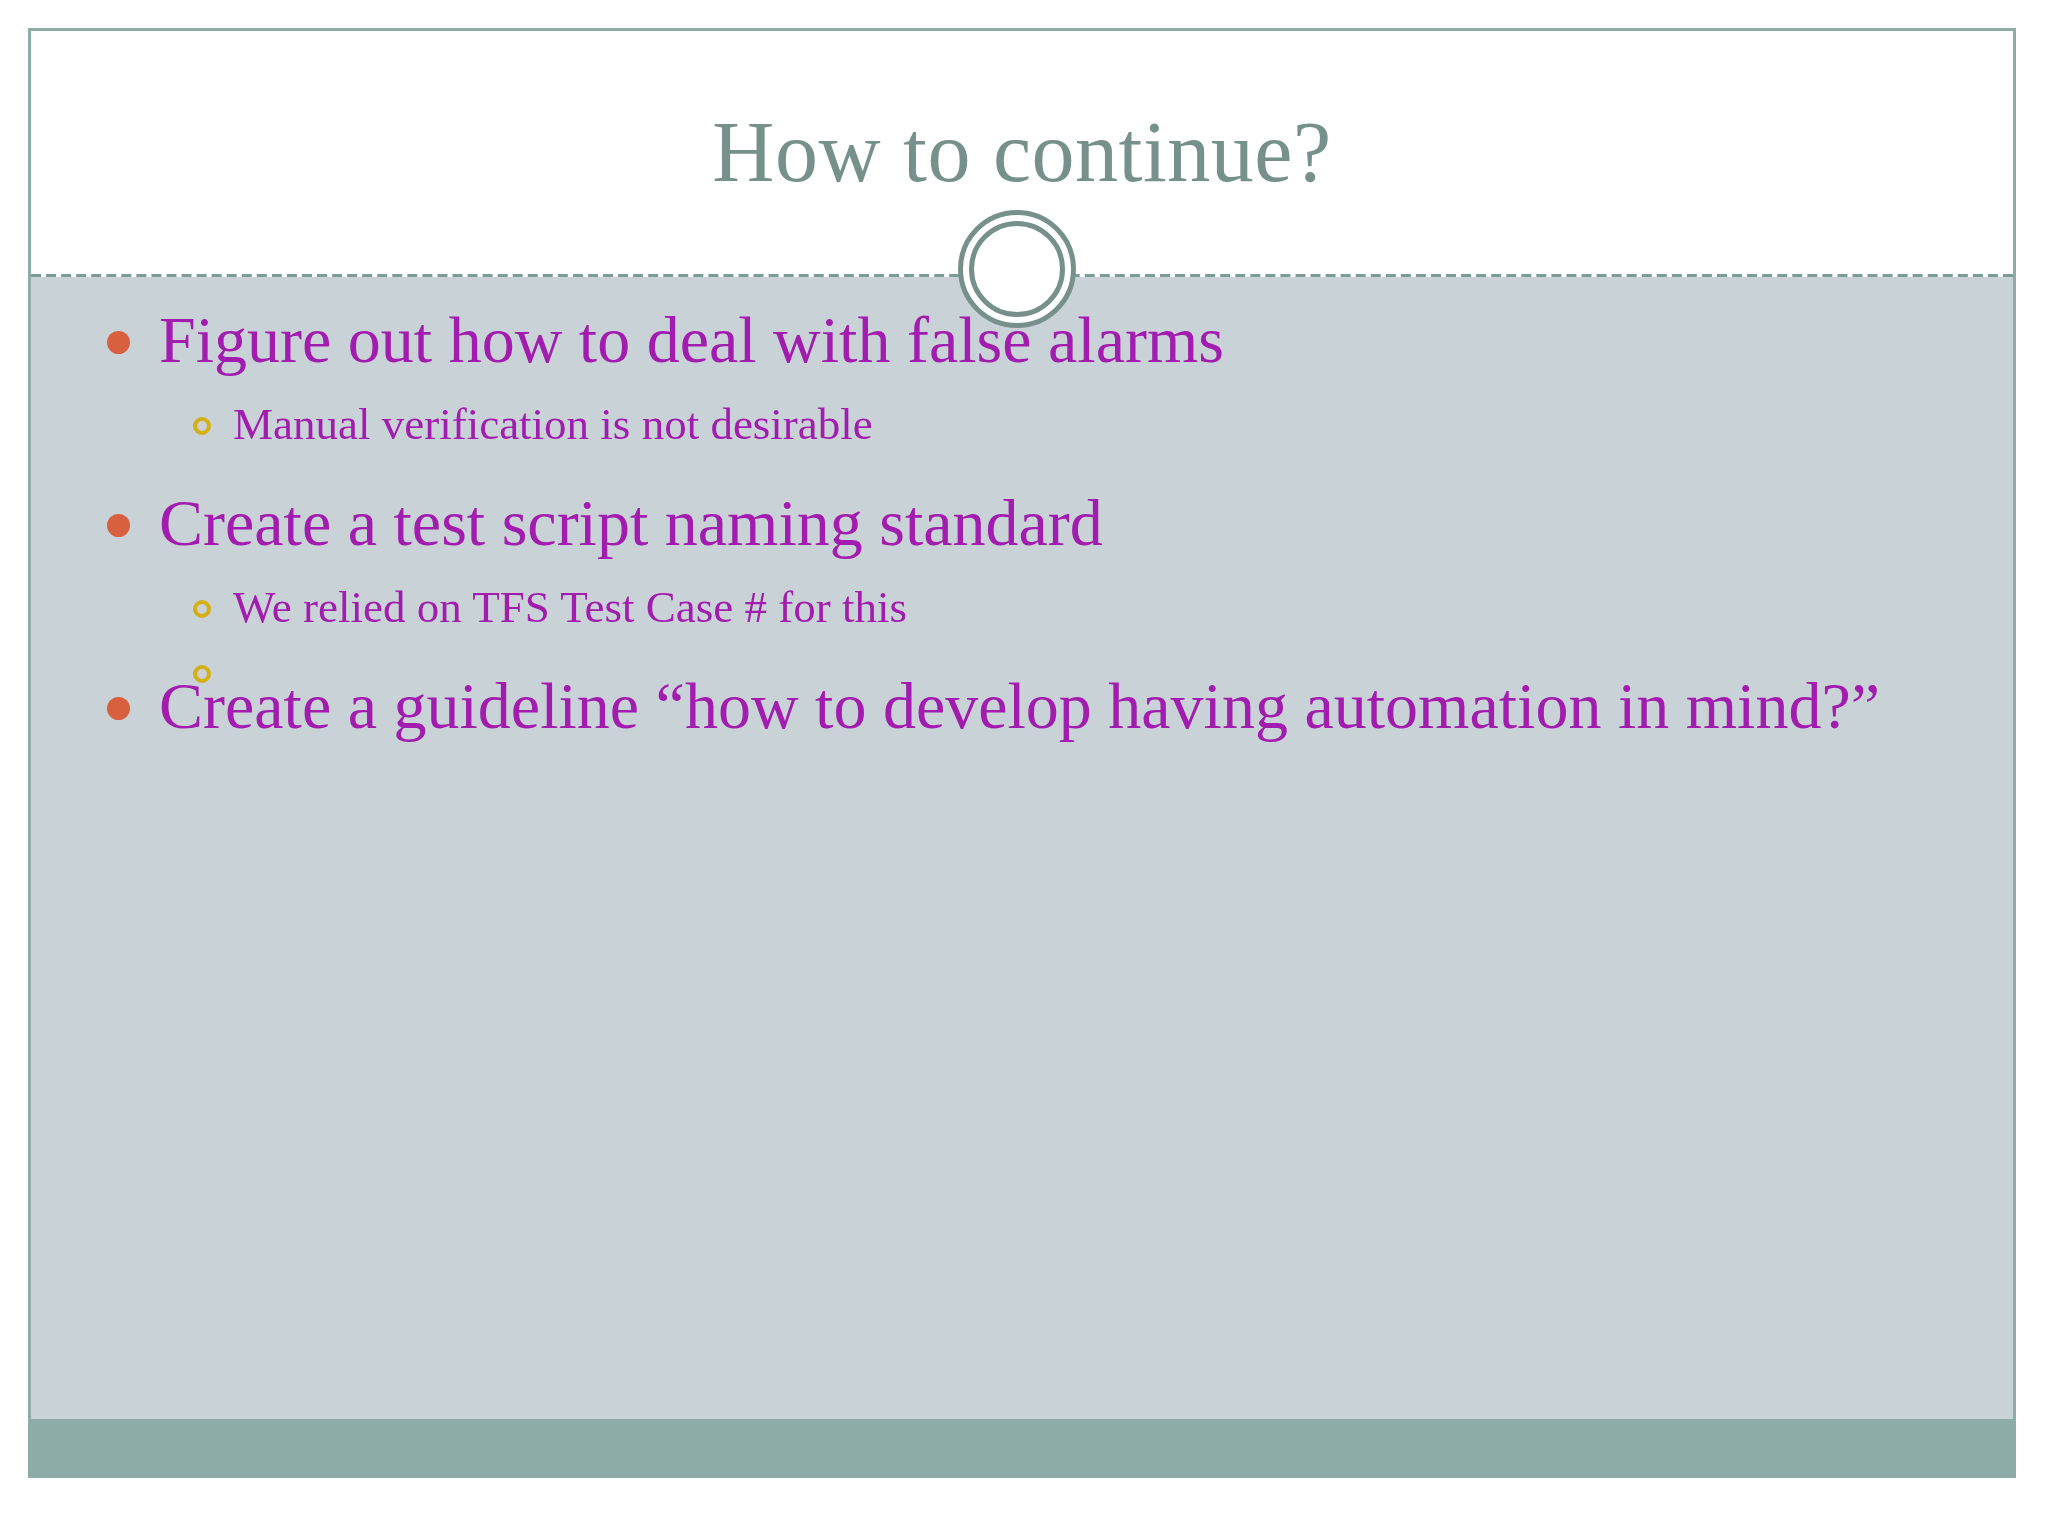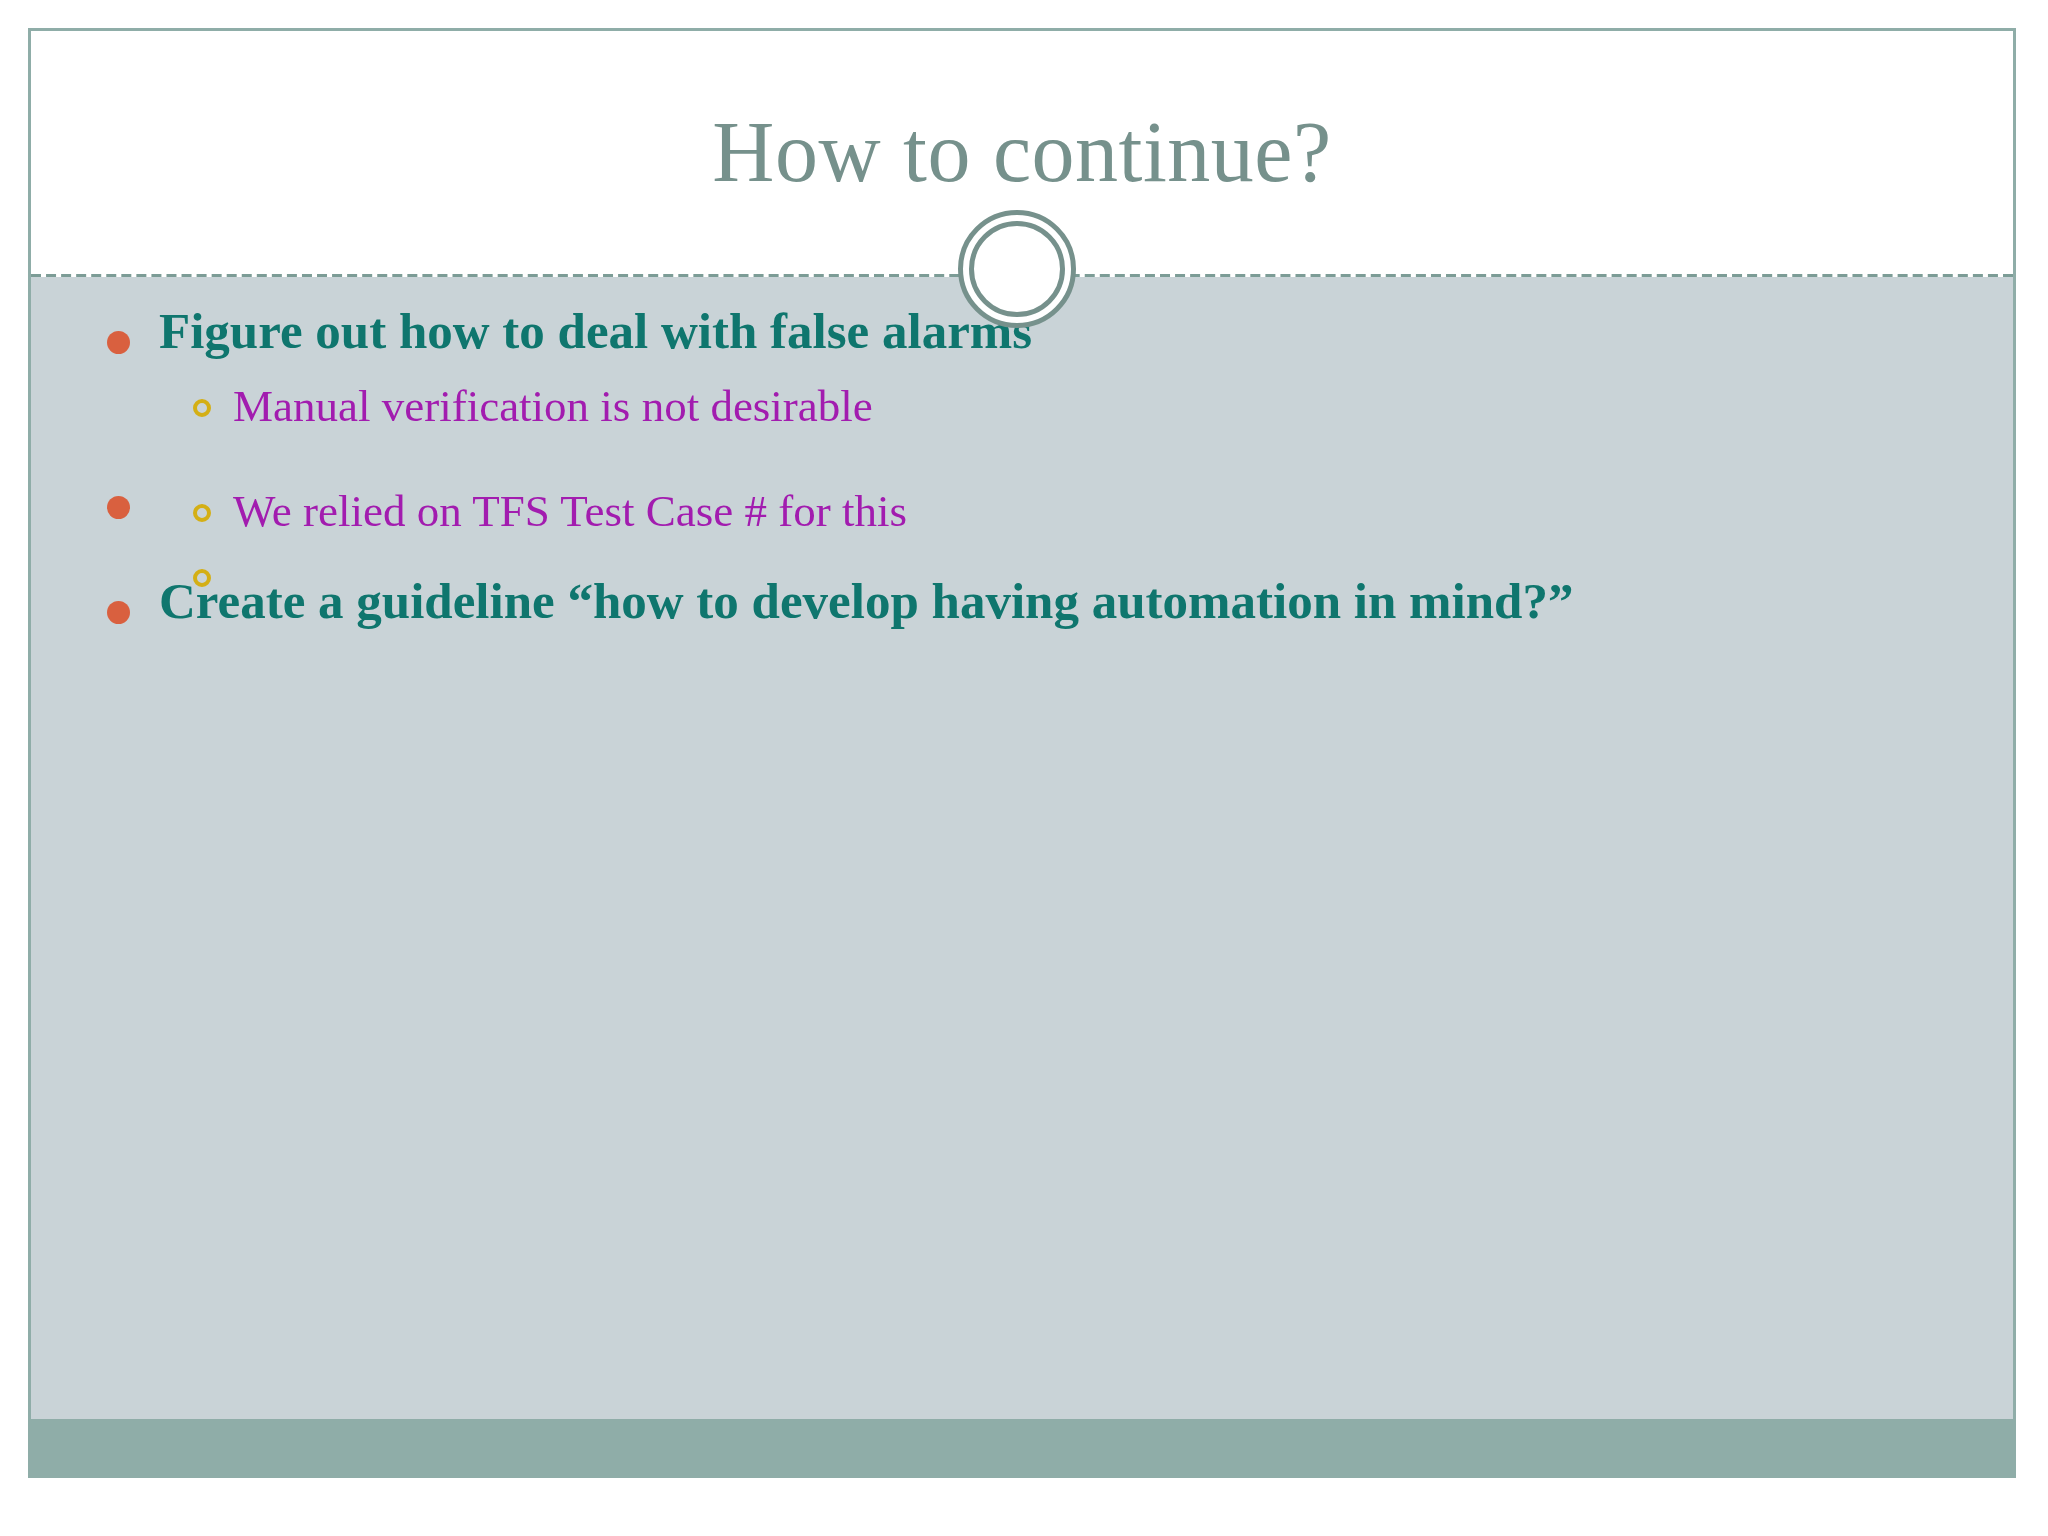--- a/index.html
+++ b/index.html
@@ -114,25 +114,24 @@
     position: absolute;
     left: 40px;
     top: 24px;
     right: 60px;
   }
 
   .l1 {
     position: relative;
     padding-left: 88px;
     margin: 0 0 6px 0;
-    font-size: 51px;
+    font-size: 66px;
     line-height: 1.18;
-    color: #0f766e;
-    font-family: "Liberation Serif", "DejaVu Serif", serif;
-    font-weight: bold;
+    color: #a21caf;
+    font-family: "Liberation Serif", "DejaVu Serif", serif;
   }
   .l1 .dot {
     position: absolute;
     left: 36px;
     top: 30px;
     width: 23px;
     height: 23px;
     border-radius: 50%;
     background: #D9603F;
   }
@@ -190,20 +189,21 @@
       <div class="l2">
         <span class="circ"></span>
         <span>Manual verification is not desirable</span>
       </div>
 
 
       <div class="gap-md"></div>
 
       <div class="l1">
         <span class="dot"></span>
+        <span>Create a test script naming standard</span>
       </div>
 
       <div class="gap-sm"></div>
 
       <div class="l2">
         <span class="circ"></span>
         <span>We relied on TFS Test Case # for this</span>
       </div>
 
       <div class="l2">

